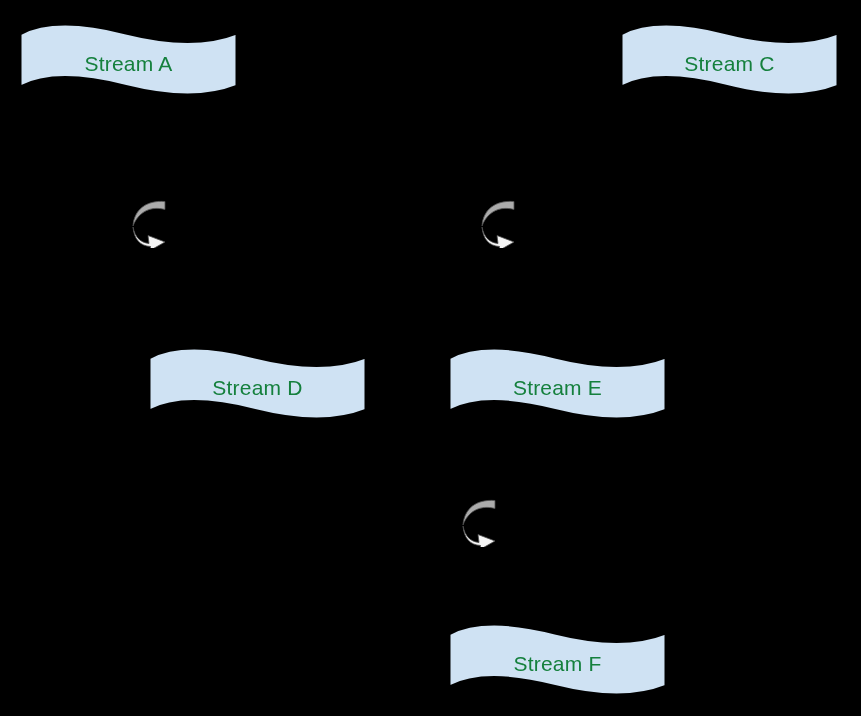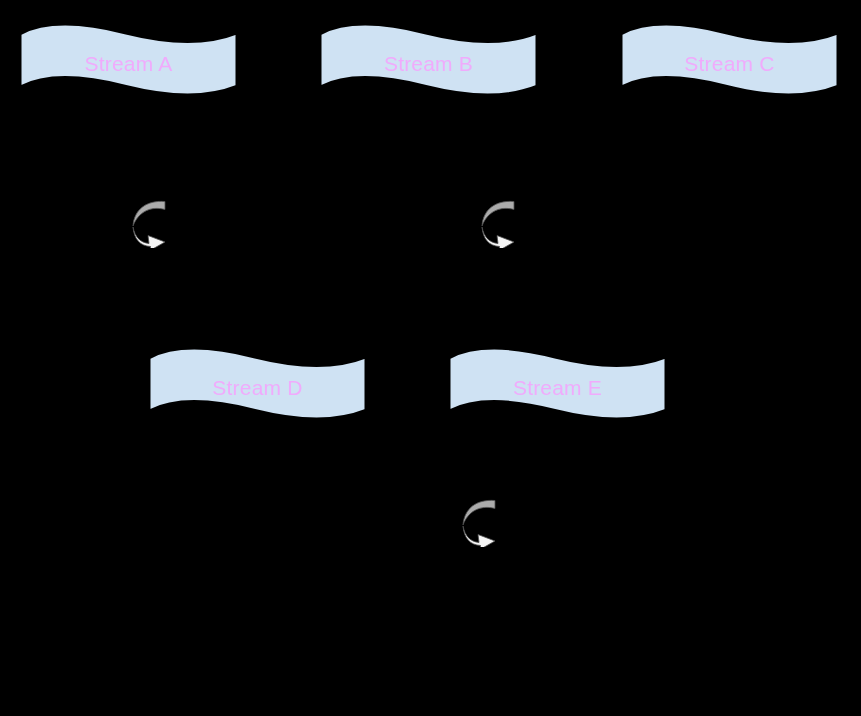--- a/index.html
+++ b/index.html
@@ -28,21 +28,21 @@
   }
   .node .label {
     position: absolute;
     left: 0; top: 0;
     width: 100%; height: 100%;
     display: flex;
     align-items: center;
     justify-content: center;
     transform: translateY(4px);
     font-size: 21px;
-    color: #f0abfc;
+    color: #15803d;
     letter-spacing: 0.2px;
     user-select: none;
   }
   .loop {
     position: absolute;
     width: 36px;
     height: 48px;
   }
   .loop svg {
     width: 100%; height: 100%;
@@ -64,26 +64,20 @@
 
 <div id="canvas" style="background: rgb(0, 0, 0);">
 
   <div class="node n-a">
     <svg viewBox="0 0 219 76" aria-hidden="true">
       <path stroke-width="2" d="M 1.5,12 C 28,-2 68,1.5 107,11.5 C 147,21.5 186,24 217.5,11.5 L 217.5,64 C 186,76.5 147,74 107,64 C 68,54 28,50.5 1.5,64.5 Z" fill="#cfe2f3" stroke="#000000"></path>
     </svg>
     <span class="label">Stream A</span>
   </div>
 
-  <div class="node n-b">
-    <svg viewBox="0 0 219 76" aria-hidden="true">
-      <path stroke-width="2" d="M 1.5,12 C 28,-2 68,1.5 107,11.5 C 147,21.5 186,24 217.5,11.5 L 217.5,64 C 186,76.5 147,74 107,64 C 68,54 28,50.5 1.5,64.5 Z" fill="#cfe2f3" stroke="#000000"></path>
-    </svg>
-    <span class="label">Stream B</span>
-  </div>
 
   <div class="node n-c">
     <svg viewBox="0 0 219 76" aria-hidden="true">
       <path stroke-width="2" d="M 1.5,12 C 28,-2 68,1.5 107,11.5 C 147,21.5 186,24 217.5,11.5 L 217.5,64 C 186,76.5 147,74 107,64 C 68,54 28,50.5 1.5,64.5 Z" fill="#cfe2f3" stroke="#000000"></path>
     </svg>
     <span class="label">Stream C</span>
   </div>
 
   <div class="loop l-1">
     <svg viewBox="0 0 36 48" aria-hidden="true">
@@ -113,14 +107,20 @@
     <span class="label">Stream E</span>
   </div>
 
   <div class="loop l-3">
     <svg viewBox="0 0 36 48" aria-hidden="true">
       <path stroke-width="0.8" d="M 33,1.5 C 14,0 2,10 1,26 C 6,12.5 18,5.5 33,9.5 Z" fill="#ababab" stroke="#4d4d4d"></path>
       <path stroke-width="0.8" d="M 1,27 C 3,37 8,42.5 17,43.5 L 16,35.5 L 33,42 L 18,50.5 L 18.5,46.5 C 8.5,46 2,39.5 1,27 Z" fill="#f5f5f5" stroke="#4d4d4d"></path>
     </svg>
   </div>
 
+  <div class="node n-f">
+    <svg viewBox="0 0 219 76" aria-hidden="true">
+      <path stroke-width="2" d="M 1.5,12 C 28,-2 68,1.5 107,11.5 C 147,21.5 186,24 217.5,11.5 L 217.5,64 C 186,76.5 147,74 107,64 C 68,54 28,50.5 1.5,64.5 Z" fill="#cfe2f3" stroke="#000000"></path>
+    </svg>
+    <span class="label">Stream F</span>
+  </div>
 
 </div>
 
 </body></html>

